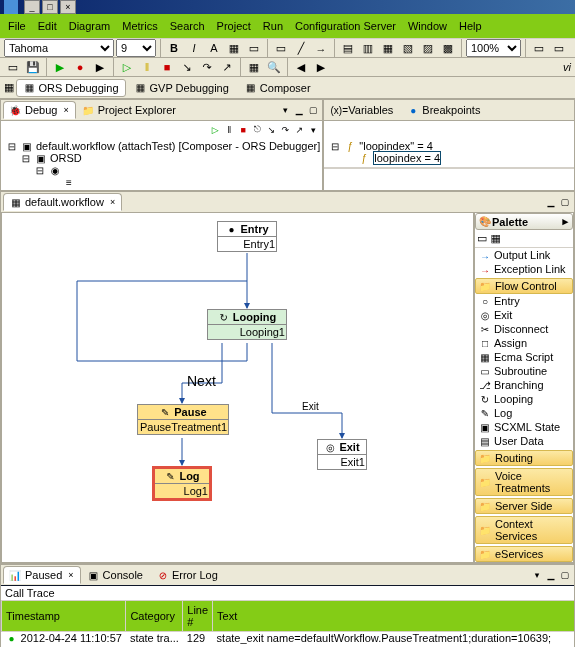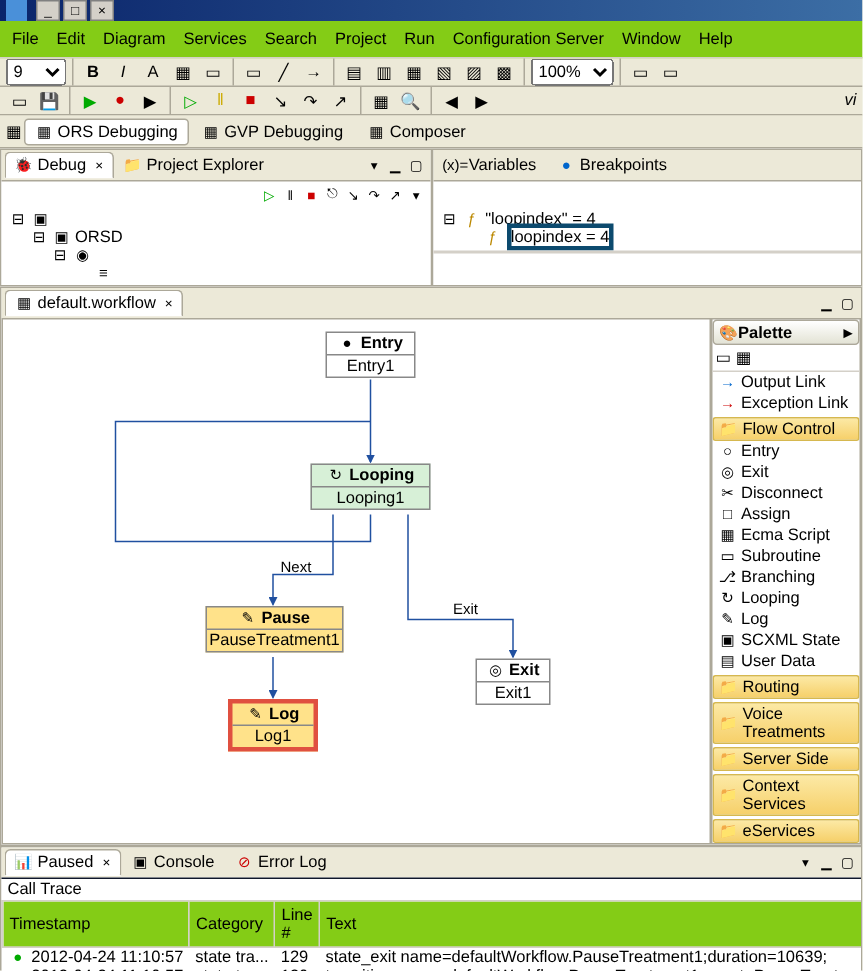--- a/index.html
+++ b/index.html
@@ -29,51 +29,52 @@
 .tree-line { display: flex; align-items: center; gap: 3px; white-space: nowrap; }
 .tree-ind { display: inline-block; }
 .canvas-area { flex: 1; display: flex; }
 .canvas { flex: 1; background: #fff; position: relative; border: 1px solid #aca899; }
 .palette { width: 100px; background: #fff; border: 1px solid #aca899; display: flex; flex-direction: column; }
 .palette-hdr { background: linear-gradient(#fff,#e3e3d5); border: 1px solid #aca899; border-radius: 3px; display: flex; align-items: center; padding: 1px 4px; font-weight: bold; }
 .palette-cat { background: linear-gradient(#fce9a5,#f6d06a); border: 1px solid #d6b84f; border-radius: 2px; padding: 1px 4px; margin-top: 2px; display: flex; align-items: center; gap: 3px; cursor: pointer; }
 .palette-item { display: flex; align-items: center; gap: 3px; padding: 1px 4px; cursor: pointer; }
 .node { position: absolute; border: 1px solid #888; background: #fff; text-align: center; font-size: 10px; }
 .node .hdr { border-bottom: 1px solid #888; padding: 1px; display: flex; align-items: center; justify-content: center; gap: 3px; }
-.node .sub { padding: 1px; }
+.node .sub { padding: 1px; text-align: right; }
 table.trace { width: 100%; border-collapse: collapse; font-size: 10px; }
 table.trace th { background: #84cc16; border: 1px solid #d4d0c8; text-align: left; padding: 3px 4px; font-weight: normal; }
 table.trace td { padding: 0 4px; white-space: nowrap; }
 .ico { width: 12px; height: 12px; display: inline-flex; align-items: center; justify-content: center; font-size: 10px; }
 svg.connector { position: absolute; top: 0; left: 0; pointer-events: none; }
 </style>
 </head>
 <body>
 
 <div class="titlebar">
   <span class="icon"></span>
   <span class="winbtn">_</span>
   <span class="winbtn">□</span>
   <span class="winbtn">×</span>
 </div>
 
 <div class="menubar" id="menubar">
     <span>File</span>
     <span>Edit</span>
     <span>Diagram</span>
-    <span>Services</span>
+    <span>Metrics</span>
     <span>Search</span>
     <span>Project</span>
     <span>Run</span>
     <span>Configuration Server</span>
     <span>Window</span>
     <span>Help</span>
   </div>
 
 <div class="toolbar">
+  <select style="width:110px" value="Tahoma"><option>Tahoma</option></select>
   <select style="width:40px"><option>9</option></select>
   <span class="sep"></span>
   <span class="btn">
       <b>B</b>
     </span>
   <span class="btn">
       <i>I</i>
     </span>
   <span class="btn">A</span>
   <span class="btn">▦</span>
@@ -154,20 +155,21 @@
       <span class="tbtn">↘</span>
       <span class="tbtn">↷</span>
       <span class="tbtn">↗</span>
       <span class="tbtn">▾</span>
     </div>
     <div class="content" id="debug-tree">
         <div class="tree-line">
           <span class="tree-ind" style="width:0px"></span>
           <span class="ico">⊟</span>
           <span class="ico">▣</span>
+          <span>default.workflow (attachTest) [Composer - ORS Debugger]</span>
         </div>
         <div class="tree-line">
           <span class="tree-ind" style="width:14px"></span>
           <span class="ico">⊟</span>
           <span class="ico">▣</span>
           <span>ORSD</span>
         </div>
         <div class="tree-line">
           <span class="tree-ind" style="width:28px"></span>
           <span class="ico">⊟</span>
@@ -203,21 +205,21 @@
         <div class="tree-line">
           <span class="tree-ind" style="width:0px"></span>
           <span class="ico">⊟</span>
           <span class="ico" style="color:#b80">ƒ</span>
           <span>"loopindex" = 4</span>
         </div>
         <div class="tree-line">
           <span class="tree-ind" style="width:14px"></span>
           <span class="ico"></span>
           <span class="ico" style="color:#b80">ƒ</span>
-          <span><span style="border:3px solid #0c4a6e">loopindex = 4</span></span>
+          <span><span style="border:1px solid #0c4a6e">loopindex = 4</span></span>
         </div>
       </div>
     <div style="height:22px;background:#fff;border-top:1px solid #d4d0c8"></div>
   </div>
 </div>
 
 <div class="pane-row" style="flex:1">
   <div class="view" style="flex:1">
     <div class="tabbar">
       <div class="tab active">
@@ -250,21 +252,21 @@
             </div>
           <div class="sub">Entry1</div>
         </div>
         <div class="node" style="left:205px;top:96px;width:80px;background:#d7f0d7">
           <div class="hdr">
               <span class="ico">↻</span>
               <b>Looping</b>
             </div>
           <div class="sub">Looping1</div>
         </div>
-        <div style="position:absolute;left:185px;top:160px;font-size:10px">Next</div>
+        <div style="position:absolute;left:185px;top:160px;font-size:14px">Next</div>
         <div style="position:absolute;left:300px;top:188px;font-size:10px">Exit</div>
         <div class="node" style="left:135px;top:191px;width:92px;background:#ffe28a">
           <div class="hdr">
               <span class="ico">✎</span>
               <b>Pause</b>
             </div>
           <div class="sub">PauseTreatment1</div>
         </div>
         <div class="node" style="left:150px;top:253px;width:60px;background:#ffe28a;border:3px solid #e05040">
           <div class="hdr">

